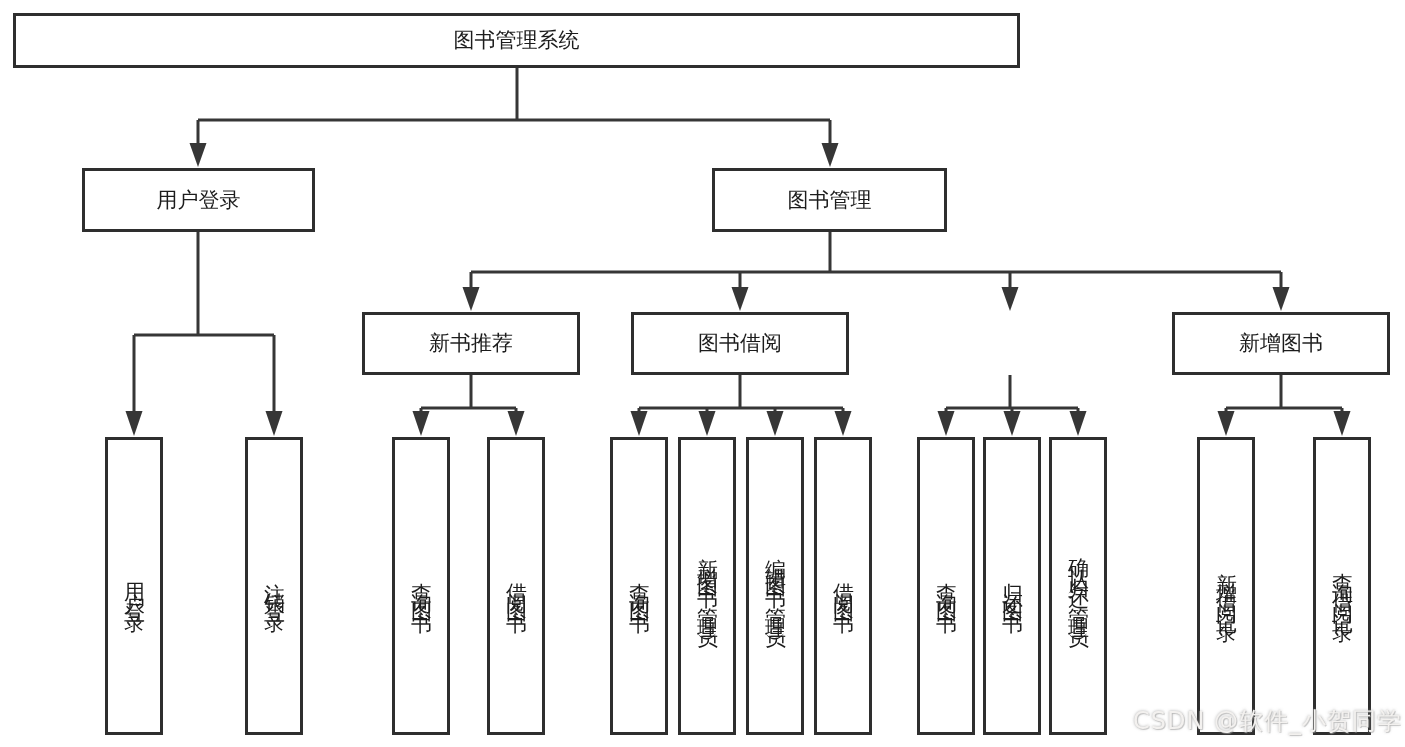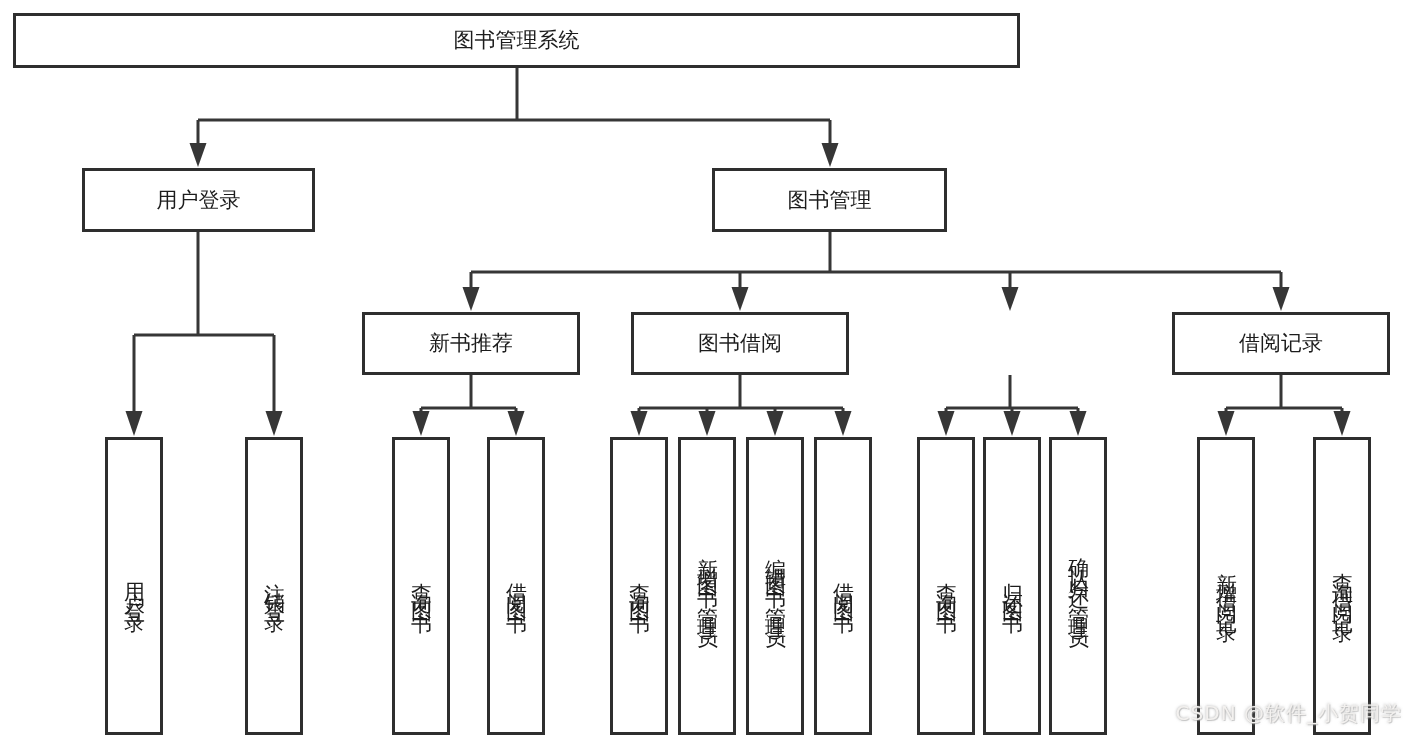--- a/index.html
+++ b/index.html
@@ -73,22 +73,22 @@
   .n-b4  { left: 814px;  }
   .n-c1  { left: 917px;  }
   .n-c2  { left: 983px;  }
   .n-c3  { left: 1049px; }
   .n-h1  { left: 1197px; }
   .n-h2  { left: 1313px; }
 
   .watermark {
     position: absolute;
     right: 3px;
-    bottom: 20px;
-    font-size: 20px;
+    bottom: 10px;
+    font-size: 24px;
     letter-spacing: 1px;
     color: #f3f1ef;
     text-shadow: 0 0 3px rgba(145,145,145,0.8), 1px 1px 0 rgba(170,170,170,0.45);
     z-index: 5;
   }
 </style>
 </head>
 <body>
 
 <div class="canvas" style="--border: #2e2e2e; --line: #363636; --text: #1c1c1c; background: rgb(255, 255, 255);">
@@ -161,21 +161,21 @@
     <span>注销登录</span>
   </div>
 
   <div class="node n-l3b">
     <span>图书借阅</span>
   </div>
   <div class="node n-l3a">
     <span>新书推荐</span>
   </div>
   <div class="node n-l3d">
-    <span>借阅记录</span>
+    <span>新增图书</span>
   </div>
 
   <div class="node vnode leaf n-r1">
     <span>查询图书</span>
   </div>
   <div class="node vnode leaf n-r2">
     <span>借阅图书</span>
   </div>
 
   <div class="node vnode leaf n-b1">

